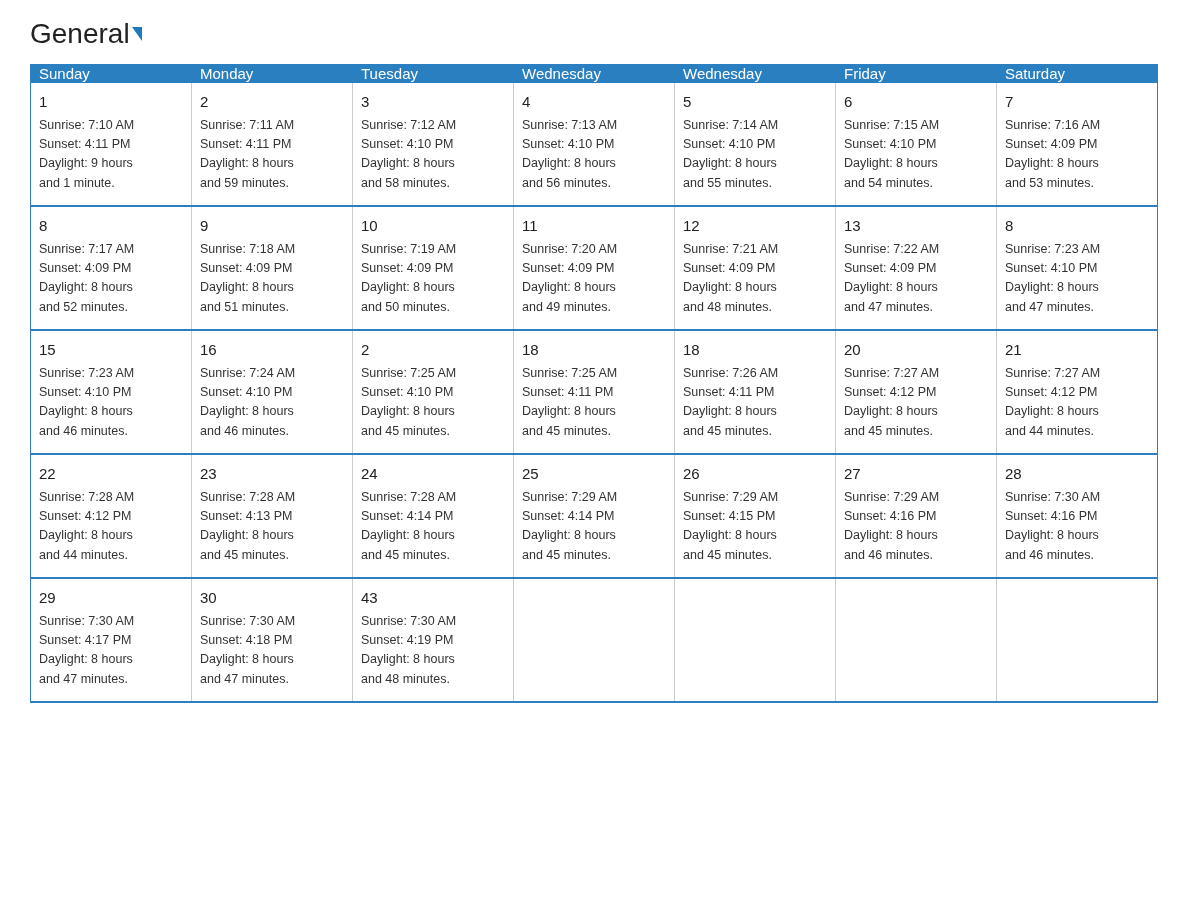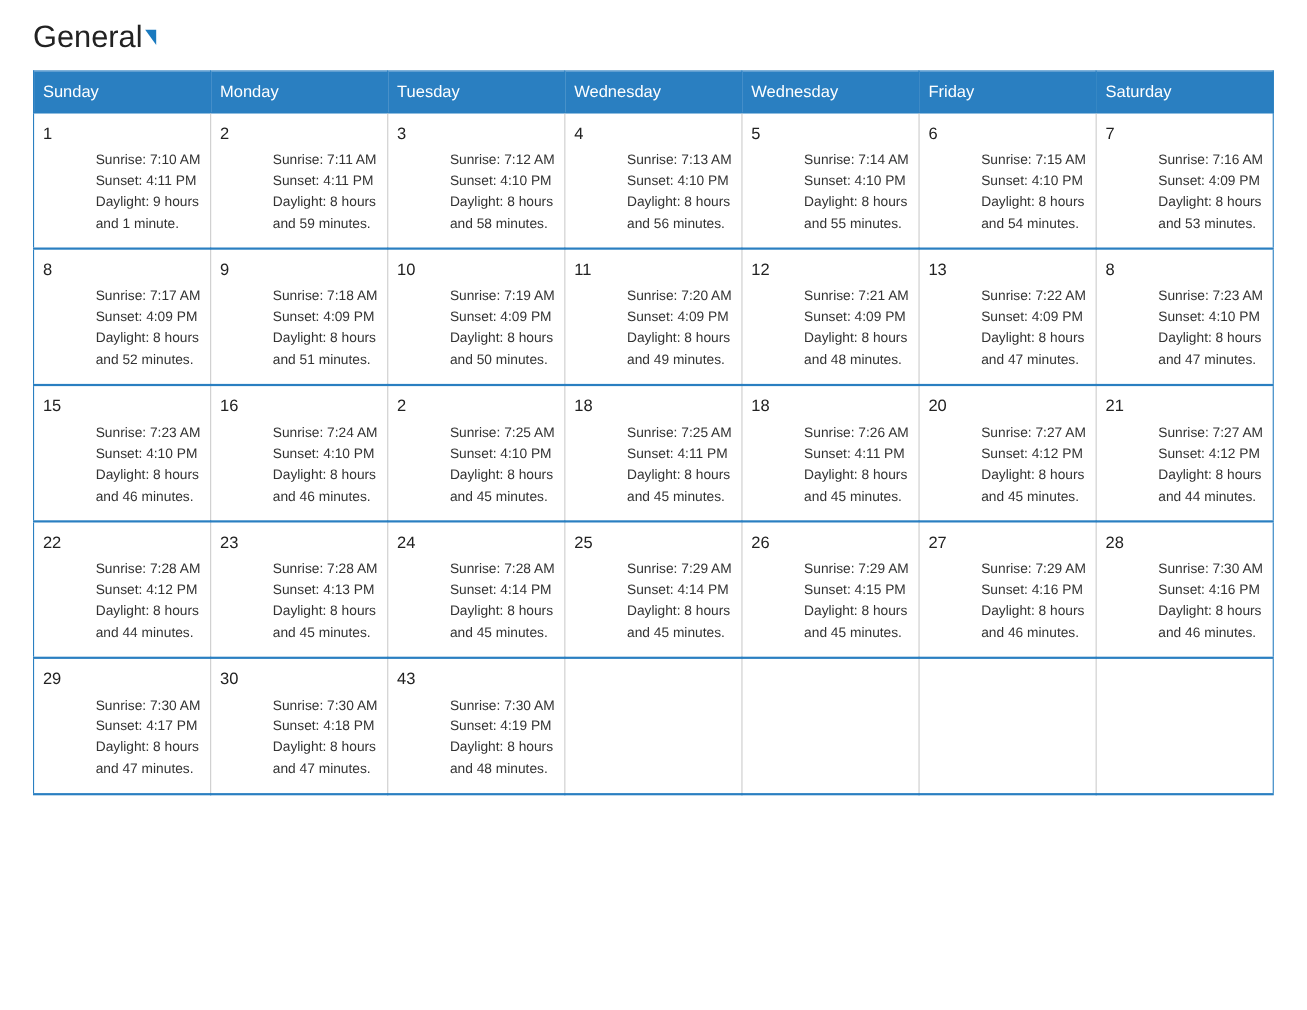--- a/index.html
+++ b/index.html
@@ -62,21 +62,21 @@
       margin-top: 4px;
     }
     table {
       width: 100%;
       border-collapse: collapse;
       font-size: 13px;
     }
     thead tr th {
       background-color: #2a7fc1;
       color: #fff;
-      padding: 10px 8px;
+      padding: 0 8px;
       text-align: left;
       font-size: 15px;
       font-weight: normal;
       border: 1px solid #2a7fc1;
     }
     tbody tr {
       border-bottom: 2px solid #2a7fc1;
     }
     tbody tr td {
       padding: 8px 8px 12px 8px;
@@ -95,21 +95,20 @@
     .day-num {
       font-size: 15px;
       font-weight: normal;
       display: block;
       margin-bottom: 2px;
     }
     .day-info {
       font-size: 12.5px;
       color: #333;
       line-height: 1.55;
-      margin-left: 48px;
     }
     .empty-cell {
       background: #fff;
     }
   </style>
 </head>
 <body>
 
 <div class="header">
   <div class="logo">

